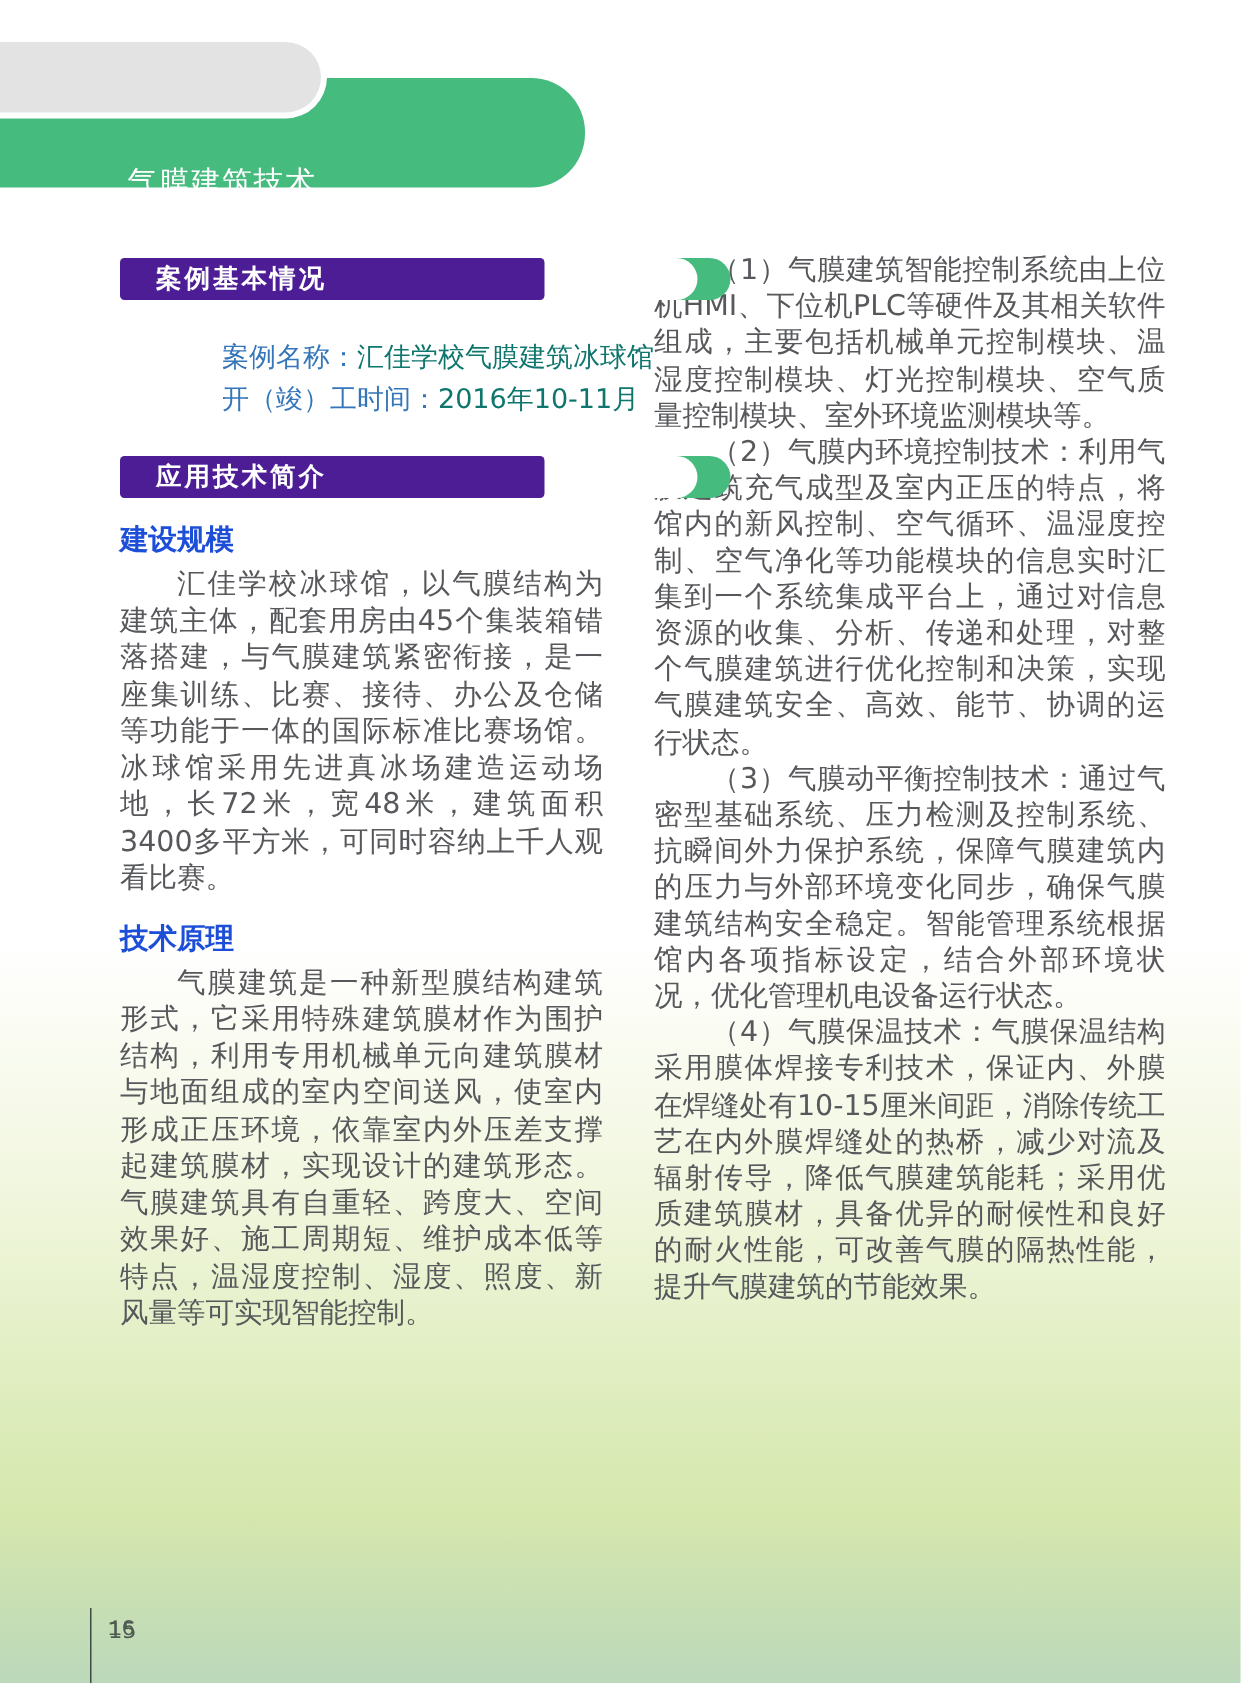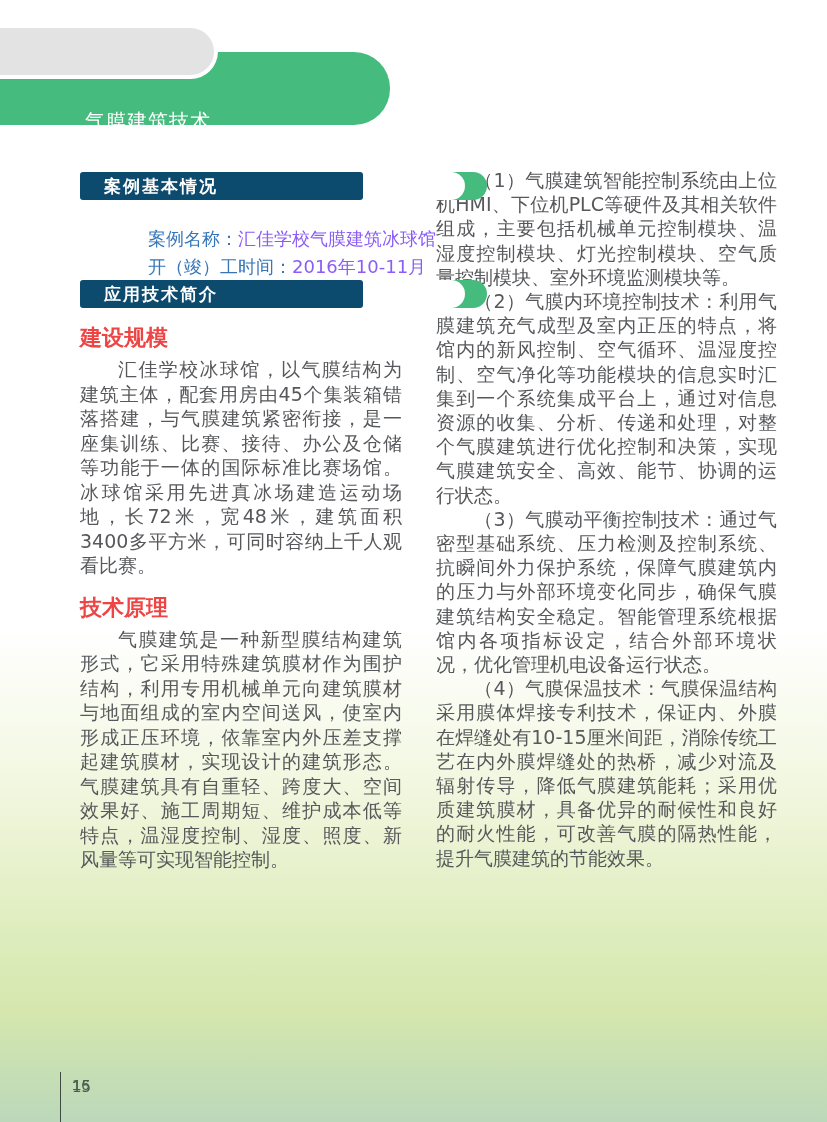--- a/index.html
+++ b/index.html
@@ -34,38 +34,38 @@
   .sec-header .cap-green{
     position:absolute;top:0;left:239px;width:168px;height:28px;
     background:#45bb7e;border-radius:0 14px 14px 0;z-index:1;
   }
   .sec-header .cap-white{
     position:absolute;top:0;left:225px;width:160px;height:28px;
     background:#ffffff;border-radius:0 14px 14px 0;z-index:2;
   }
   .sec-header .bar{
     position:absolute;top:0;left:0;width:283px;height:28px;
-    background:#0c4a6e;border-radius:3px;z-index:3;
+    background:#4c1d95;border-radius:3px;z-index:3;
   }
   .sec-header .bar span{
     display:block;padding-left:24px;line-height:28px;
     color:#ffffff;font-size:17px;font-weight:bold;letter-spacing:2px;
   }
 
   
   .info-block{margin-top:25px;padding-left:32px;}
   .info-row{font-size:18px;line-height:27.5px;white-space:nowrap;}
   .info-row .lbl{color:#3576b9;margin-left:36px;}
-  .info-row .val{color:#8b5cf6;}
+  .info-row .val{color:#0f766e;}
 
-  .hdr2{}
+  .hdr2{margin-top:24px;}
 
   
   .subhead{
-    margin:15px 0 4px 0;color:#ef4444;font-size:22px;font-weight:bold;
+    margin:15px 0 4px 0;color:#1d4ed8;font-size:19px;font-weight:bold;
   }
   .para{
     margin:0;color:#57585b;font-size:19px;line-height:24.5px;
     text-align:justify;text-indent:2em;letter-spacing:0px;
   }
   .col-right .para{line-height:24.2px;}
 
   
   .footer{position:absolute;left:0;top:1070px;width:200px;height:52px;z-index:4;}
   .pg{position:absolute;font-size:15px;color:#4e5a52;top:8px;}

